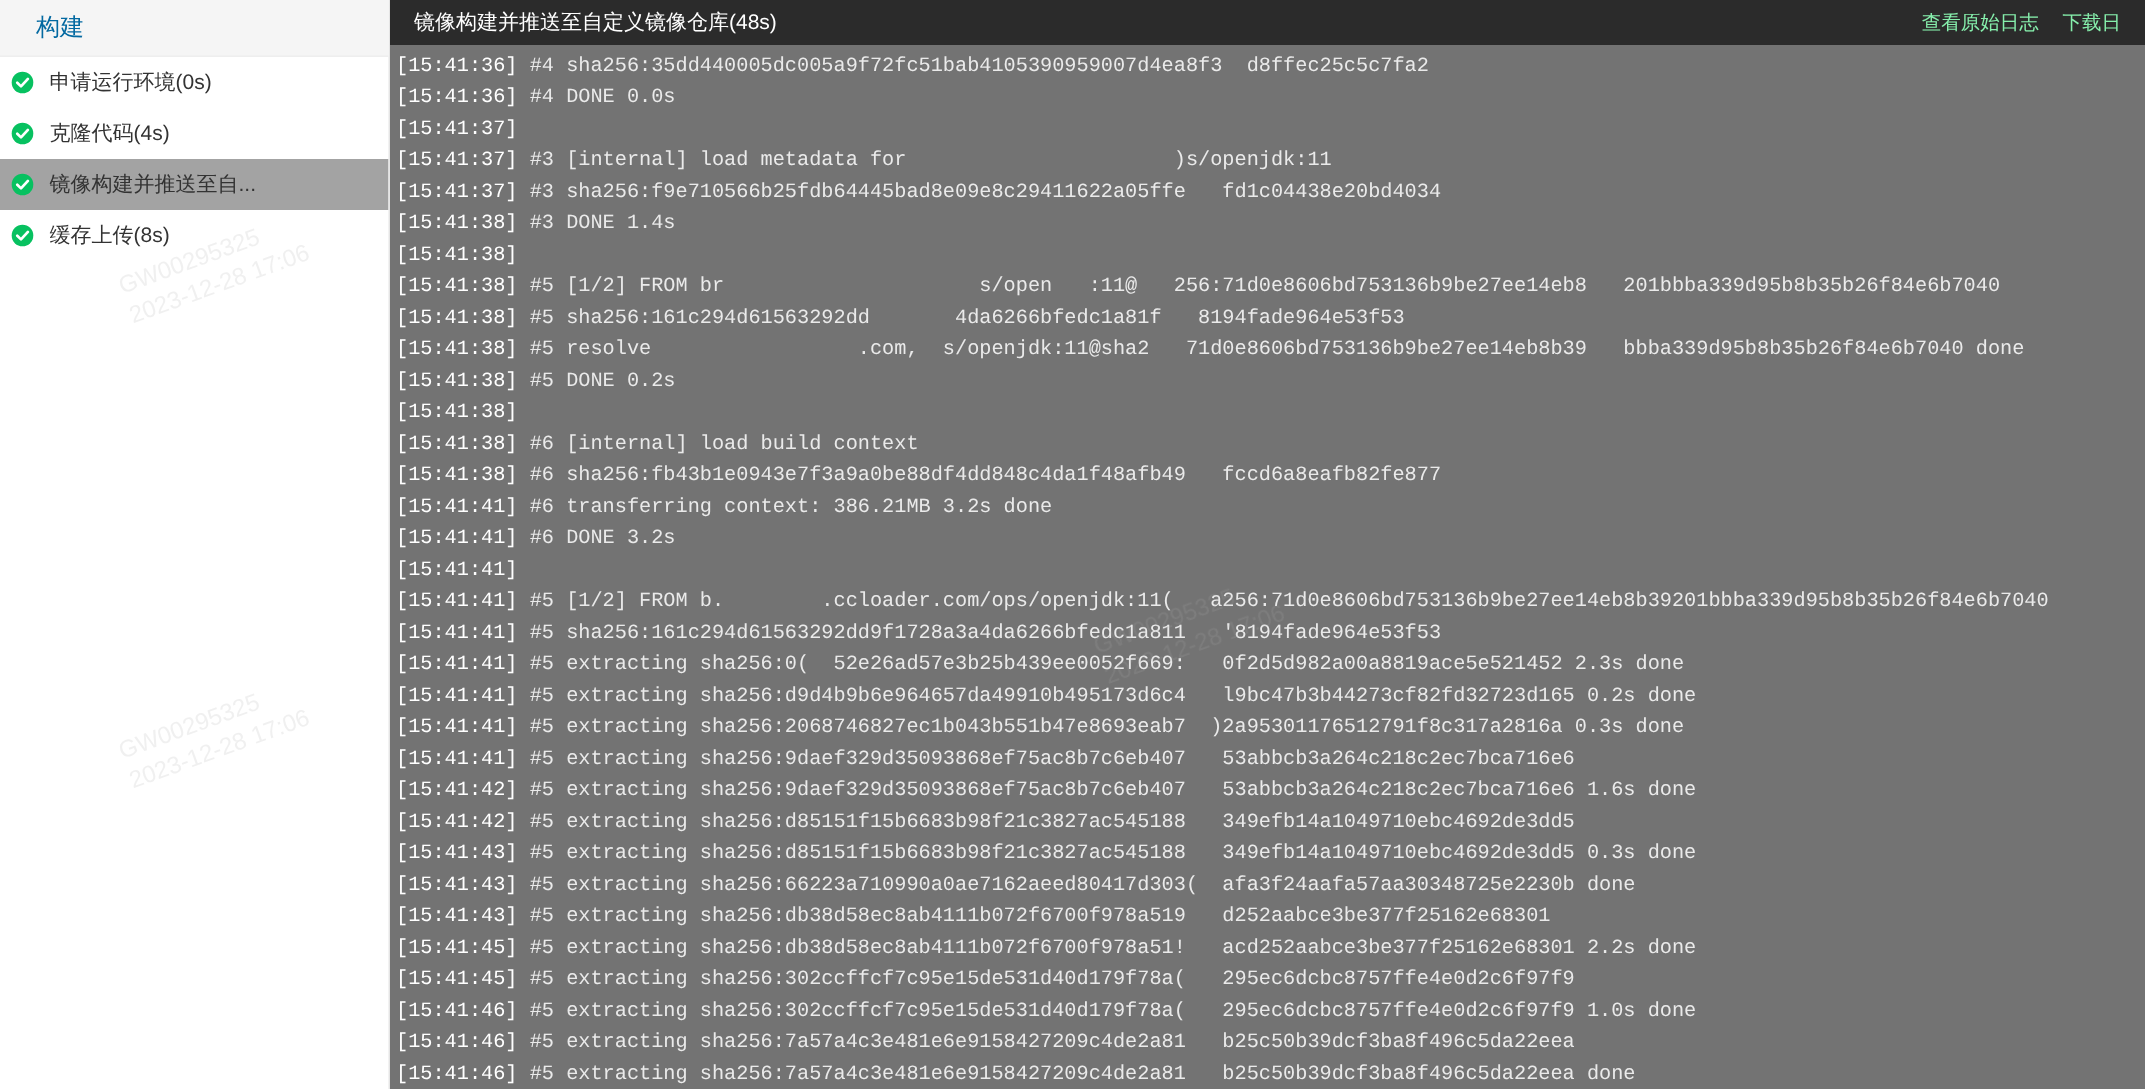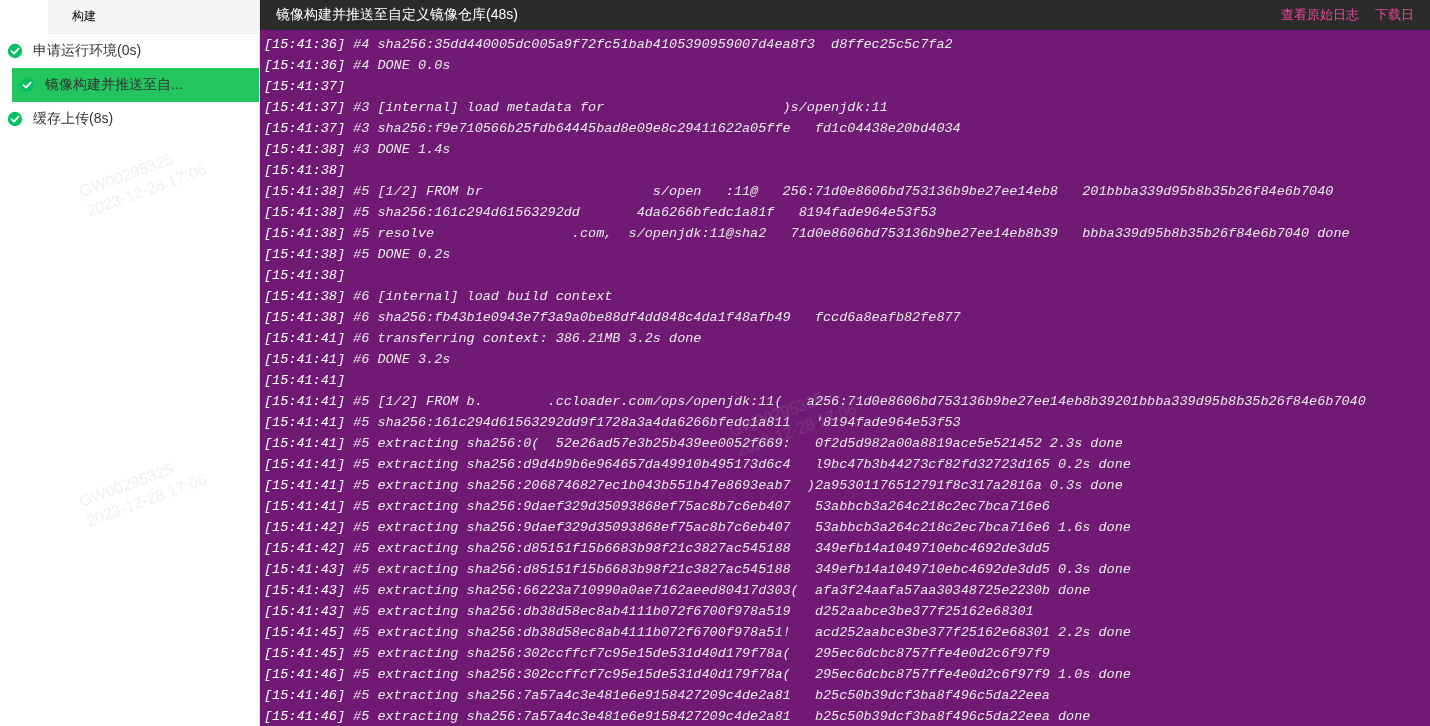--- a/index.html
+++ b/index.html
@@ -1,49 +1,56 @@
 <!DOCTYPE html>
 <html><head>
 <meta charset="utf-8">
 <style>
   * { margin: 0; padding: 0; box-sizing: border-box; }
   body { font-family: -apple-system, "Helvetica Neue", Arial, sans-serif; font-size: 14px; color: #333; background: #fff; width: 1430px; height: 726px; overflow: hidden; }
   .layout { display: flex; width: 100%; height: 100%; }
   .sidebar { width: 260px; border-right: 1px solid #e5e5e5; display: flex; flex-direction: column; background: #fff; }
-  .sidebar-header { padding: 8px 24px; font-size: 12px; color: #000000; border-bottom: 1px solid #eee; background: #f5f5f5; margin-left: 48px; }
+  .sidebar-header { padding: 8px 24px; font-size: 16px; color: #0369a1; border-bottom: 1px solid #eee; background: #f5f5f5; }
   .steps { flex: 1; overflow-y: auto; }
   .step-item { display: flex; align-items: center; padding: 8px 7px; cursor: pointer; }
-  .step-item.active { background: #22c55e; margin-left: 12px; }
+  .step-item.active { background: #a3a3a3; }
   .step-icon { width: 16px; height: 16px; margin-right: 10px; flex-shrink: 0; }
   .step-label { font-size: 14px; color: #333; white-space: nowrap; overflow: hidden; text-overflow: ellipsis; }
   .main { flex: 1; display: flex; flex-direction: column; background: #1e1e1e; min-width: 0; position: relative; }
   .main-header { display: flex; align-items: center; justify-content: space-between; padding: 6px 16px; background: #2b2b2b; color: #fff; font-size: 14px; }
   .main-title { color: #fff; }
-  .main-actions a { color: #ec4899; text-decoration: none; margin-left: 12px; font-size: 13px; cursor: pointer; }
-  .log-area { flex: 1; overflow: auto; padding: 4px 8px 0 4px; font-family: "Courier New", Consolas, monospace; font-size: 13.5px; line-height: 21px; color: #eaeaea; background: #701a75; white-space: pre; font-style: italic; }
+  .main-actions a { color: #86efac; text-decoration: none; margin-left: 12px; font-size: 13px; cursor: pointer; }
+  .log-area { flex: 1; overflow: auto; padding: 4px 8px 0 4px; font-family: "Courier New", Consolas, monospace; font-size: 13.5px; line-height: 21px; color: #eaeaea; background: #737373; white-space: pre; }
   .log-line { white-space: pre; }
   .ts { color: #fff; }
   .wm { position: absolute; color: rgba(170,170,170,0.18); font-size: 16px; transform: rotate(-20deg); pointer-events: none; user-select: none; font-family: Arial, sans-serif; line-height: 1.3; }
   .wm1 { top: 160px; left: 80px; }
   .wm2 { top: 470px; left: 80px; }
   .wm3 { top: 400px; left: 470px; }
 </style>
 </head>
 <body>
 
 <div class="layout">
   <aside class="sidebar">
     <div class="sidebar-header">构建</div>
     <div class="steps" id="steps">
         <div class="step-item">
           <span class="step-icon"><svg viewBox="0 0 16 16" width="16" height="16">
               <circle cx="8" cy="8" r="7.2" fill="#07c160"></circle>
               <path d="M4.5 8.2 L7 10.6 L11.6 5.6" stroke="#fff" stroke-width="1.8" fill="none" stroke-linecap="round" stroke-linejoin="round"></path>
             </svg></span>
           <span class="step-label">申请运行环境(0s)</span>
+        </div>
+        <div class="step-item">
+          <span class="step-icon"><svg viewBox="0 0 16 16" width="16" height="16">
+              <circle cx="8" cy="8" r="7.2" fill="#07c160"></circle>
+              <path d="M4.5 8.2 L7 10.6 L11.6 5.6" stroke="#fff" stroke-width="1.8" fill="none" stroke-linecap="round" stroke-linejoin="round"></path>
+            </svg></span>
+          <span class="step-label">克隆代码(4s)</span>
         </div>
         <div class="step-item active">
           <span class="step-icon"><svg viewBox="0 0 16 16" width="16" height="16">
               <circle cx="8" cy="8" r="7.2" fill="#07c160"></circle>
               <path d="M4.5 8.2 L7 10.6 L11.6 5.6" stroke="#fff" stroke-width="1.8" fill="none" stroke-linecap="round" stroke-linejoin="round"></path>
             </svg></span>
           <span class="step-label">镜像构建并推送至自...</span>
         </div>
         <div class="step-item">
           <span class="step-icon"><svg viewBox="0 0 16 16" width="16" height="16">

